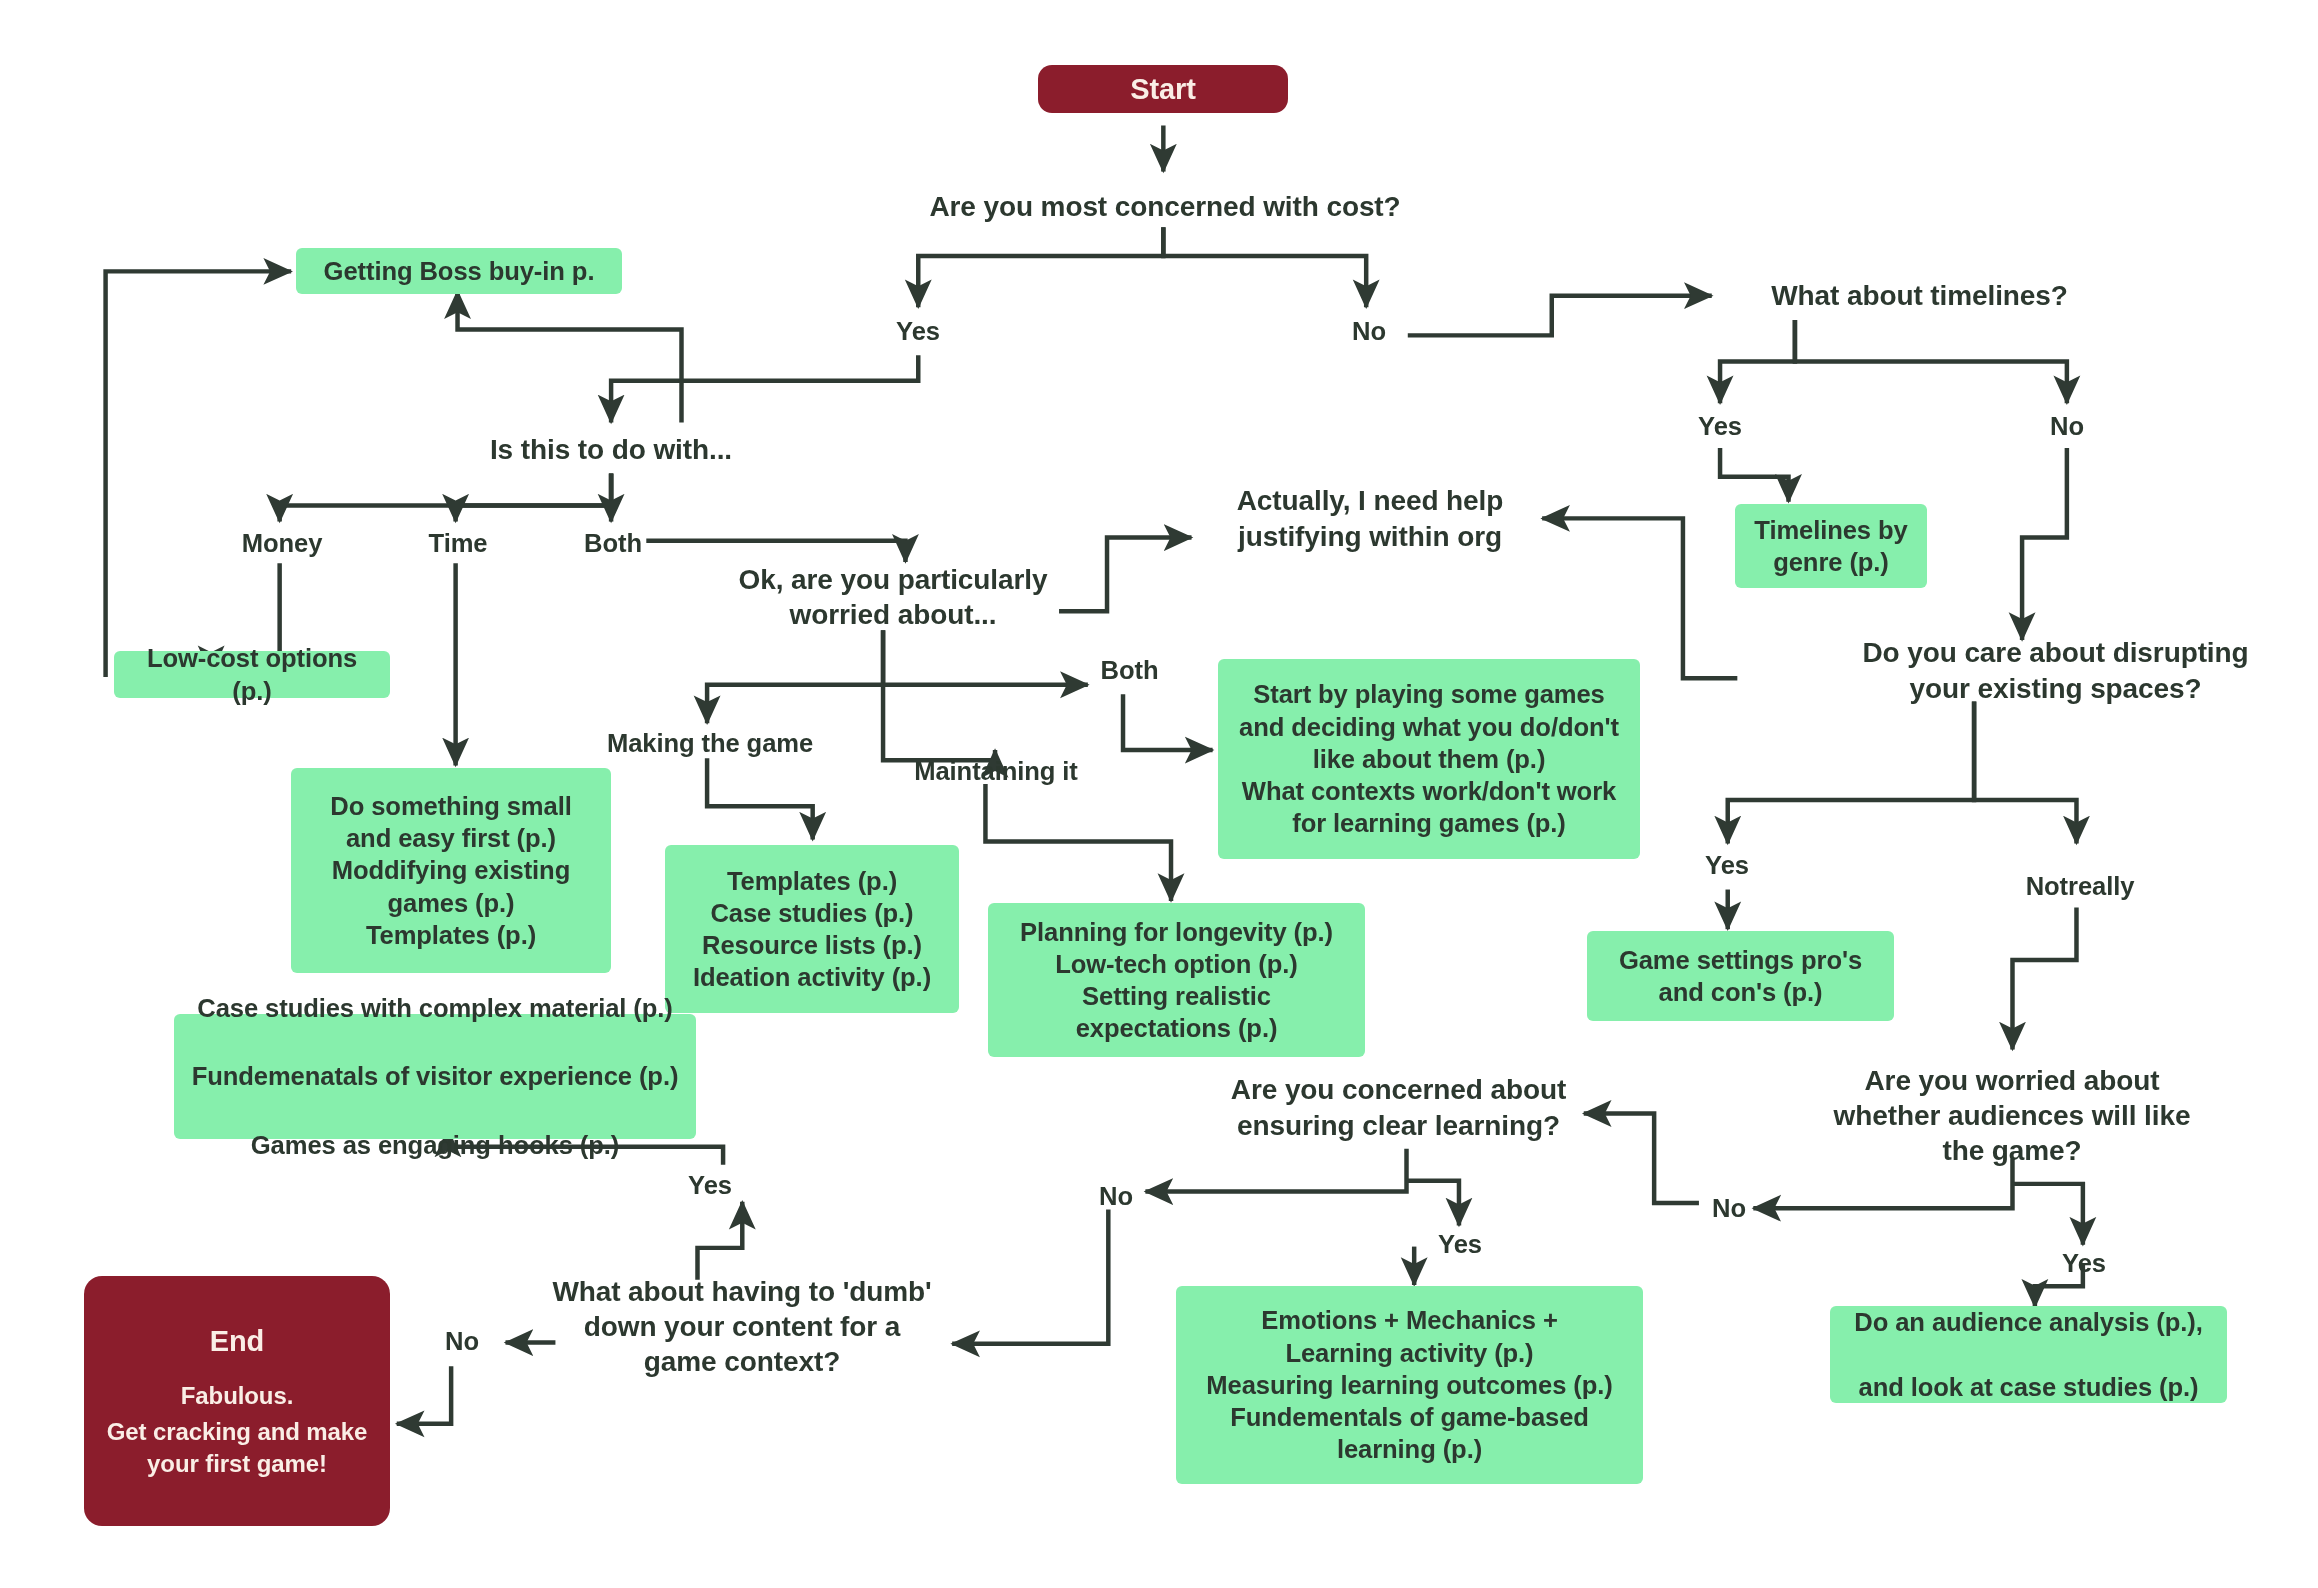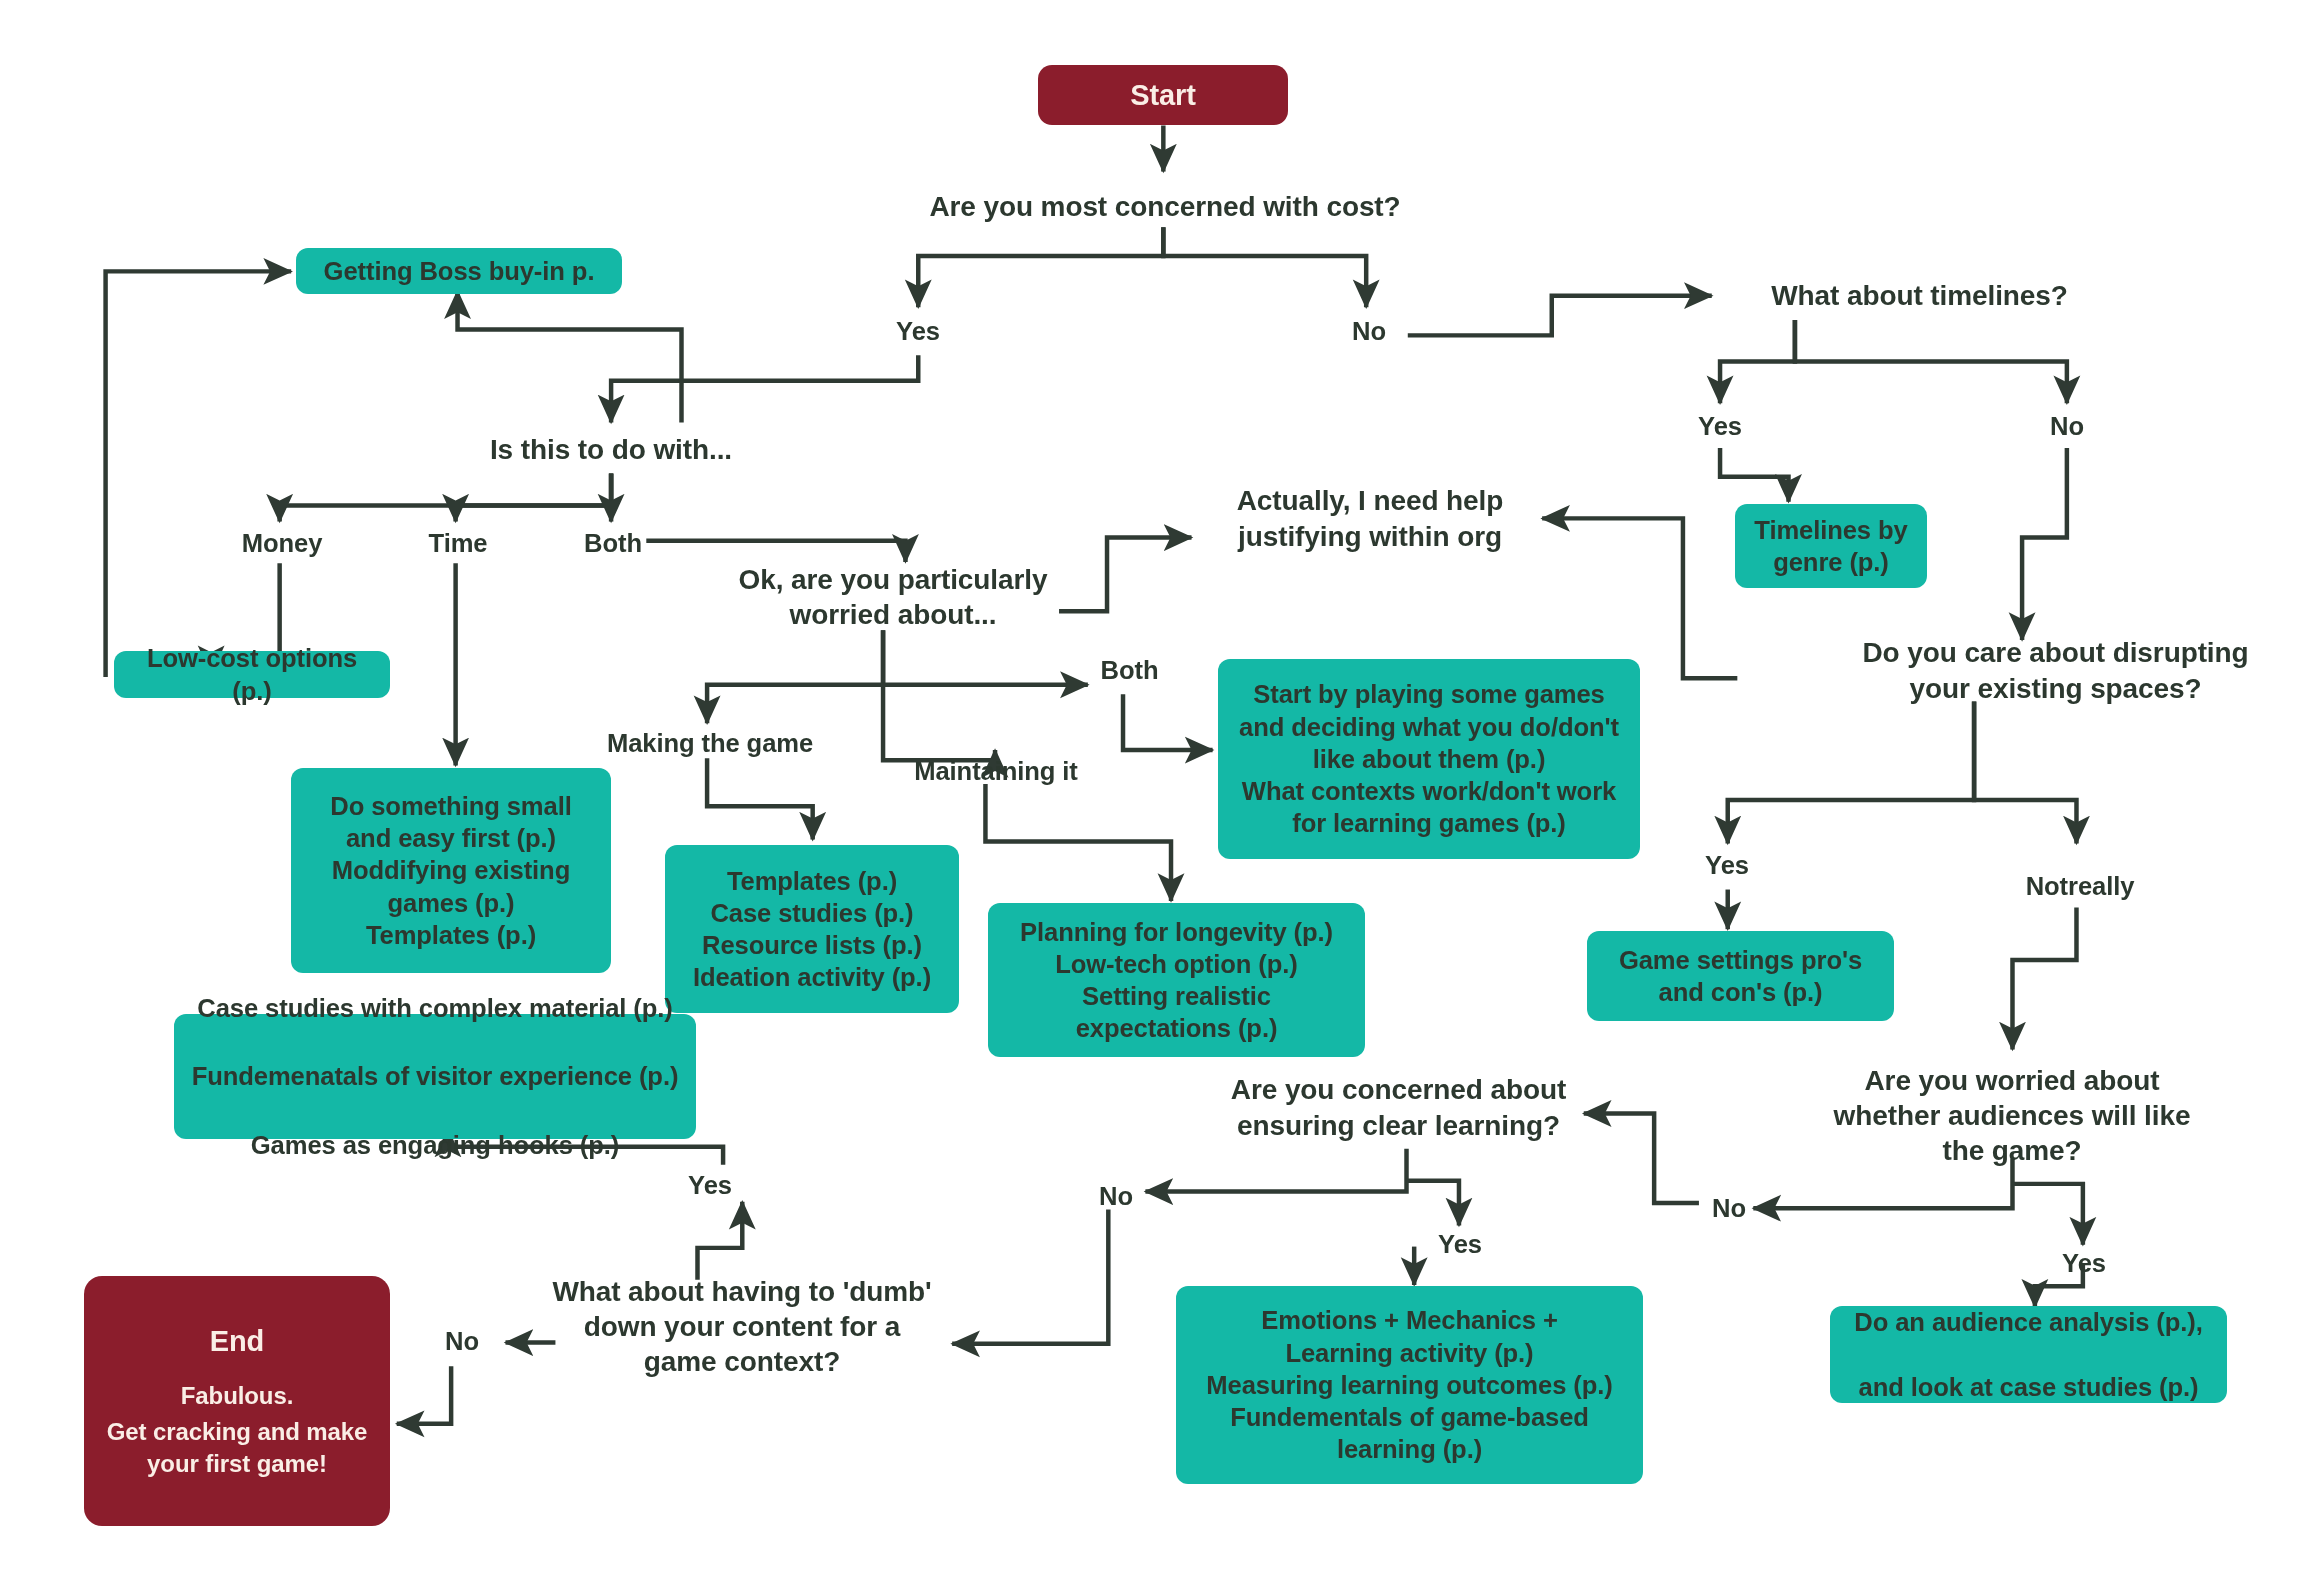--- a/index.html
+++ b/index.html
@@ -35,22 +35,22 @@
   .q{
     font-size:28px;
     color:#2c382f;
   }
   .lbl{
     font-size:25.6px;
     color:#2c382f;
   }
   
   .box{
-    background:#14b8a6;
-    border-radius:12px;
+    background:#86efac;
+    border-radius:6px;
     font-size:25.6px;
     padding:10.2px 16.6px;
     color:#2c382f;
   }
   
   .terminal{
     background:#8b1d2c;
     color:#faeee6;
     border-radius:14px;
     font-size:29px;
@@ -163,21 +163,21 @@
       <path d="M1090,2000 L1090,1950 L1160,1950 L1160,1878"></path>
 
       <path d="M1130,1820 L1130,1792 L700,1792 L700,1765"></path>
 
       <path d="M868,2098 L790,2098"></path>
 
       <path d="M705,2135 L705,2225 L620,2225"></path>
     </g>
   </svg>
 
-  <div class="node terminal" style="left:1038px; top:65px; width:250px; height:60px;">
+  <div class="node terminal" style="left:1038px; top:65px; width:250px; height:48px;">
     <span>Start</span>
   </div>
 
   <div class="node q" style="left:909px; top:187px; width:512px; height:40px;">
     <span>Are you most concerned with cost?</span>
   </div>
 
   <div class="node lbl" style="left:883px; top:314px; width:70px; height:35px;">
     <span>Yes</span>
   </div>

